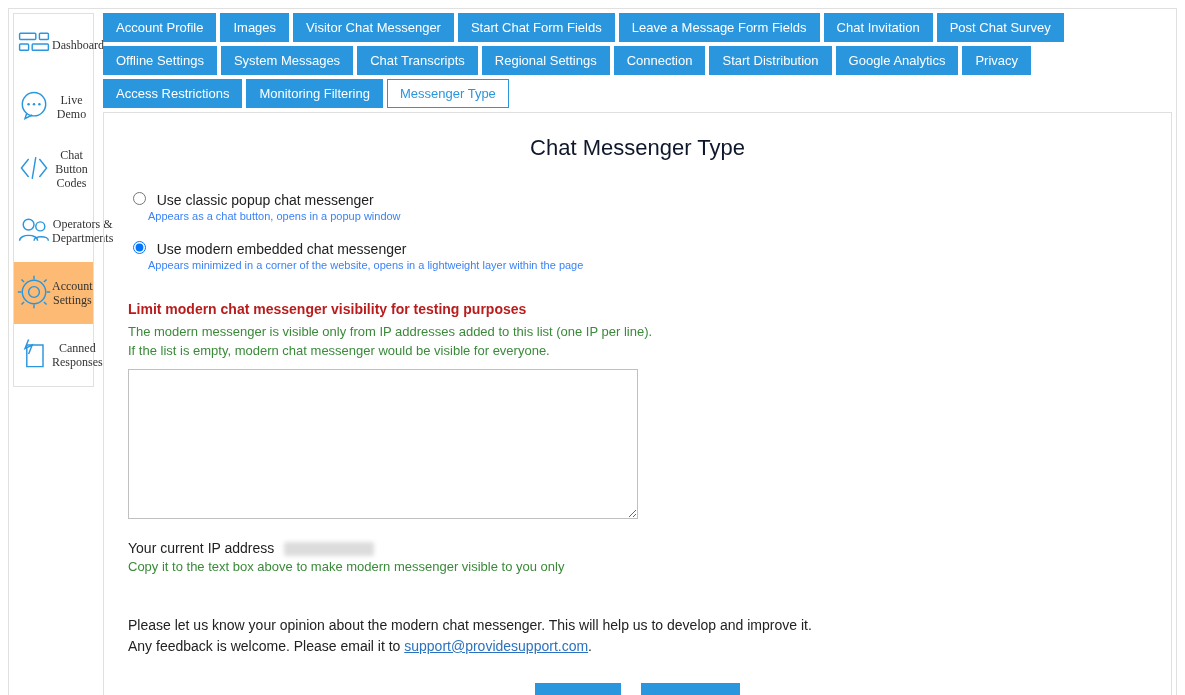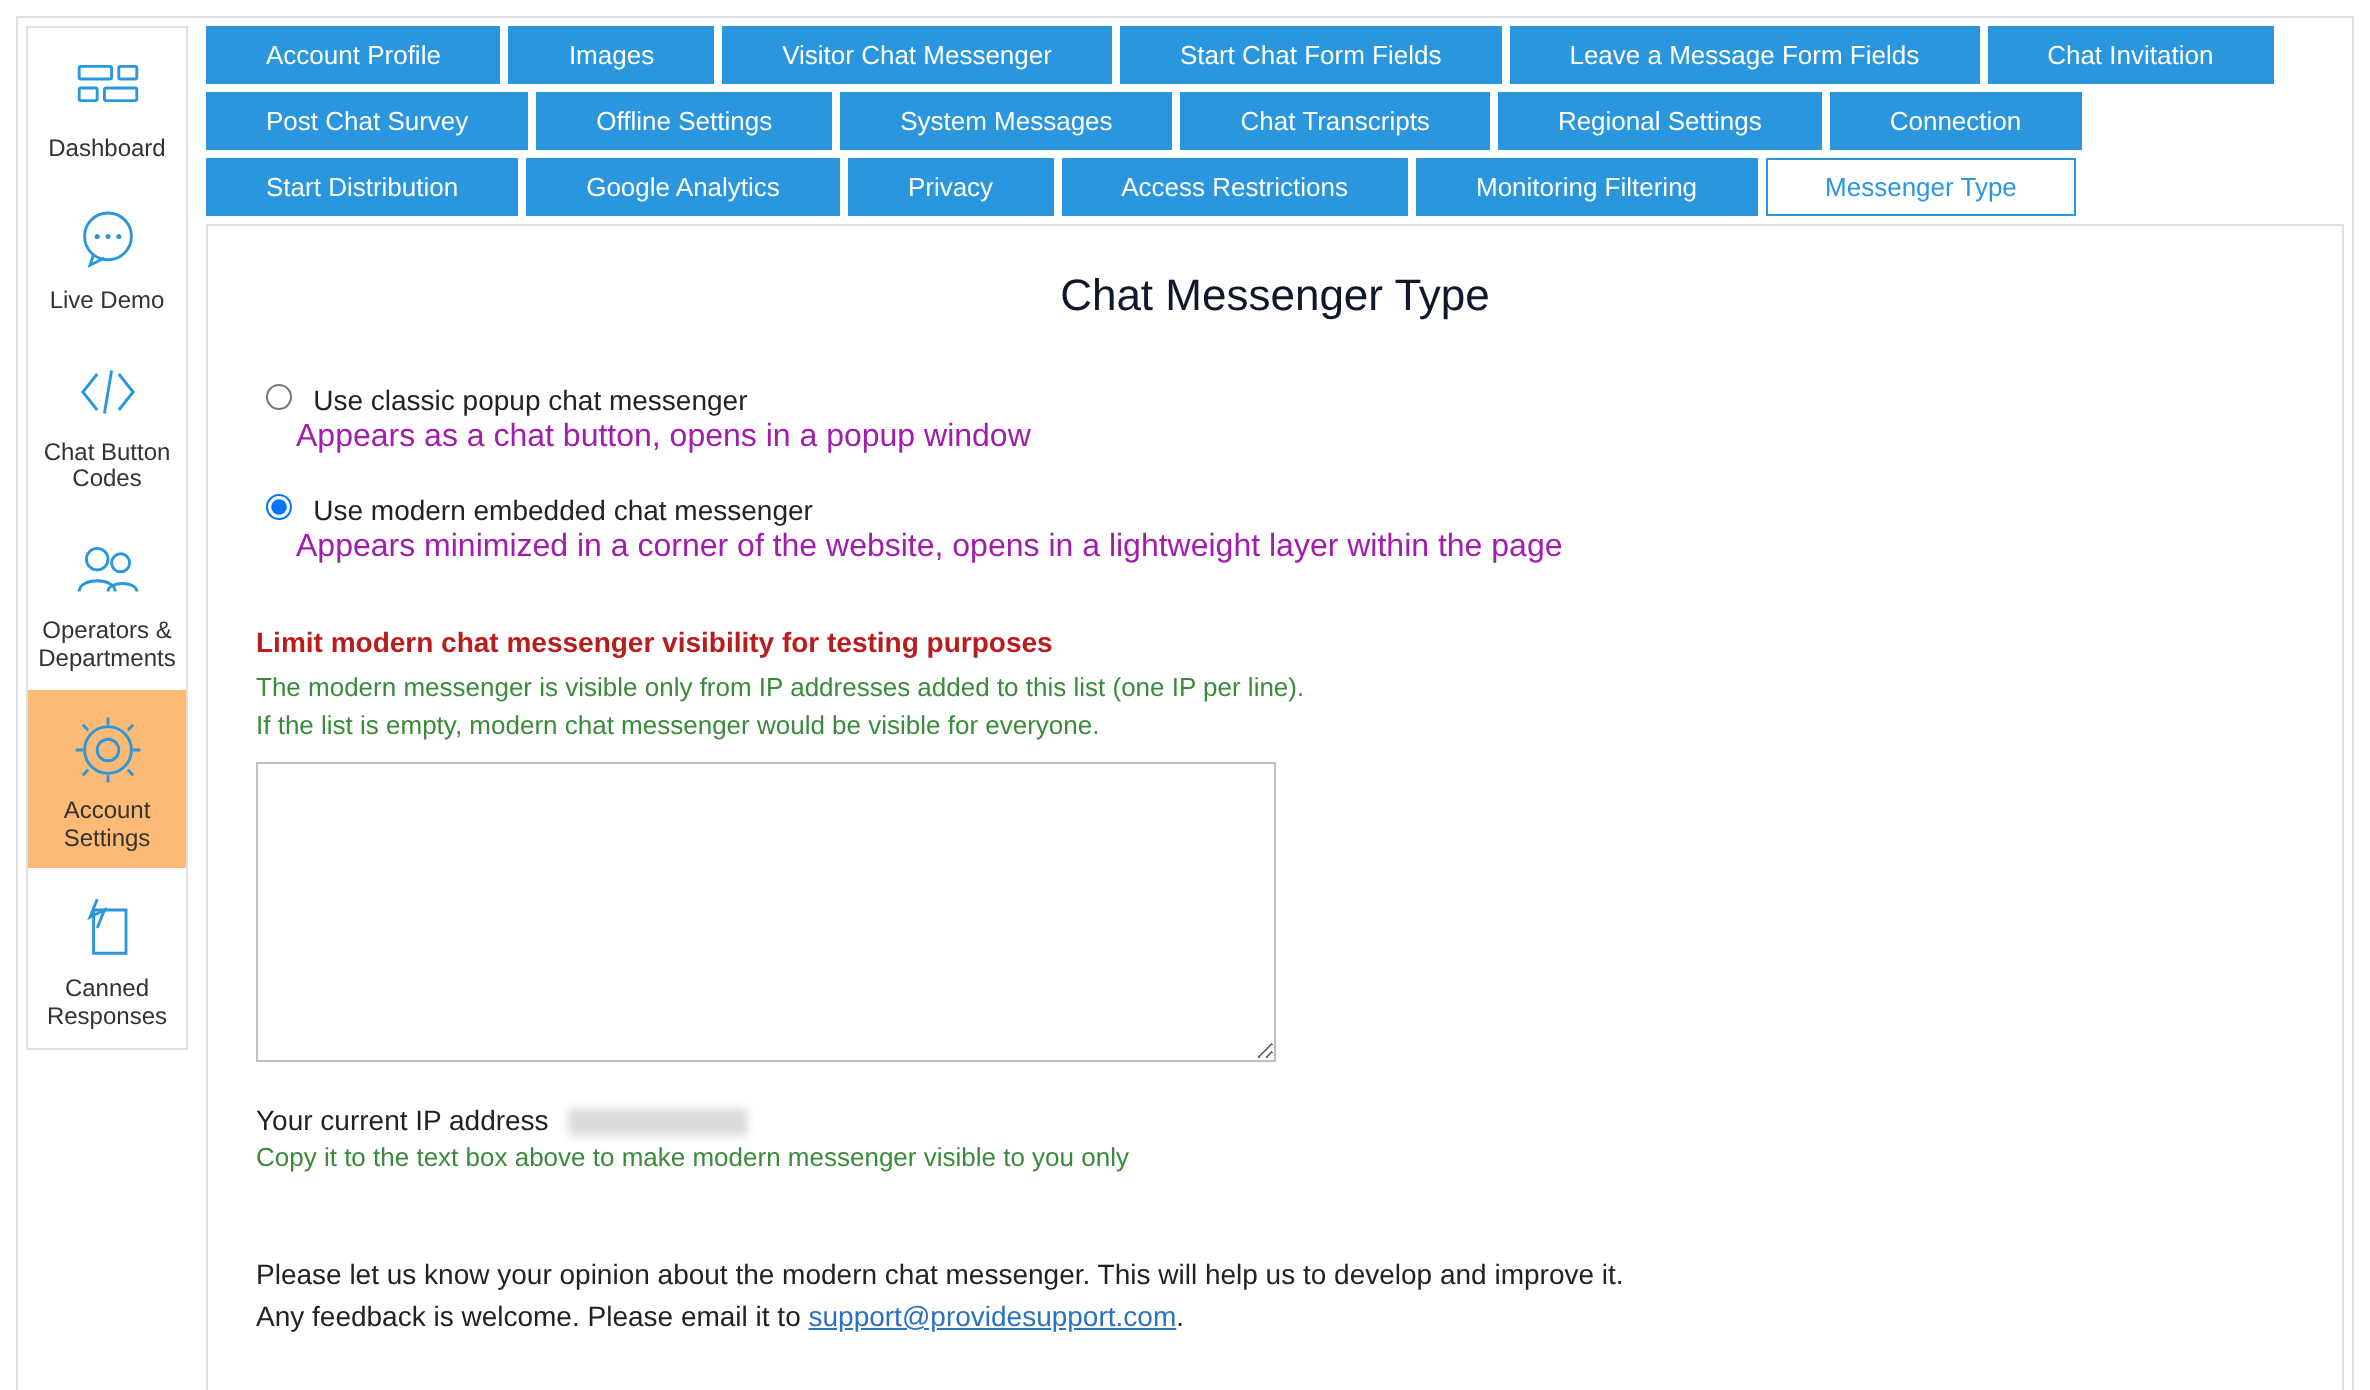--- a/index.html
+++ b/index.html
@@ -22,28 +22,28 @@
     width: 90px;
     border-right: 1px solid #fff;
     padding: 4px;
     background: #fff;
   }
   .sidebar-inner {
     border: 1px solid #e0e0e0;
   }
   .side-item {
     display: flex;
-    flex-direction: column;
     align-items: center;
     padding: 10px 2px 8px;
     cursor: pointer;
     text-align: center;
     font-size: 12px;
     color: #333;
     line-height: 1.2;
+    font-family: Liberation Serif, serif;
   }
   .side-item.active { background: #fdba74; }
   .side-item .icon-wrap {
     width: 40px; height: 40px;
     display: flex; align-items: center; justify-content: center;
     margin-bottom: 4px;
   }
   .side-item svg { stroke: #2a96dd; fill: none; stroke-width: 1.6; }
   .side-item .label { line-height: 1.15; }
 
@@ -54,21 +54,21 @@
   }
   .tabs {
     display: flex;
     flex-wrap: wrap;
     gap: 4px;
     margin-bottom: 4px;
   }
   .tab {
     background: #2a96dd;
     color: #fff;
-    padding: 6px 29px;
+    padding: 6px 12px;
     font-size: 13px;
     border: 1px solid #2a96dd;
     cursor: pointer;
     white-space: nowrap;
   }
   .tab.active {
     background: #fff;
     color: #2a96dd;
     border: 1px solid #2a96dd;
   }
@@ -84,22 +84,22 @@
     color: #0f172a;
     margin: 0 0 28px;
   }
   .radio-row { margin-bottom: 16px; margin-top: 16px; }
   .radio-label {
     font-size: 14px;
     color: #222;
     margin-left: 4px;
   }
   .hint {
-    color: #a21caf;
-    font-size: 16px;
+    color: #3b82f6;
+    font-size: 11px;
     margin: 2px 0 0 20px;
   }
   .section-heading {
     font-weight: bold;
     font-size: 14px;
     color: #b91c1c;
     margin-top: 30px;
     margin-bottom: 6px;
   }
   .green-help {

